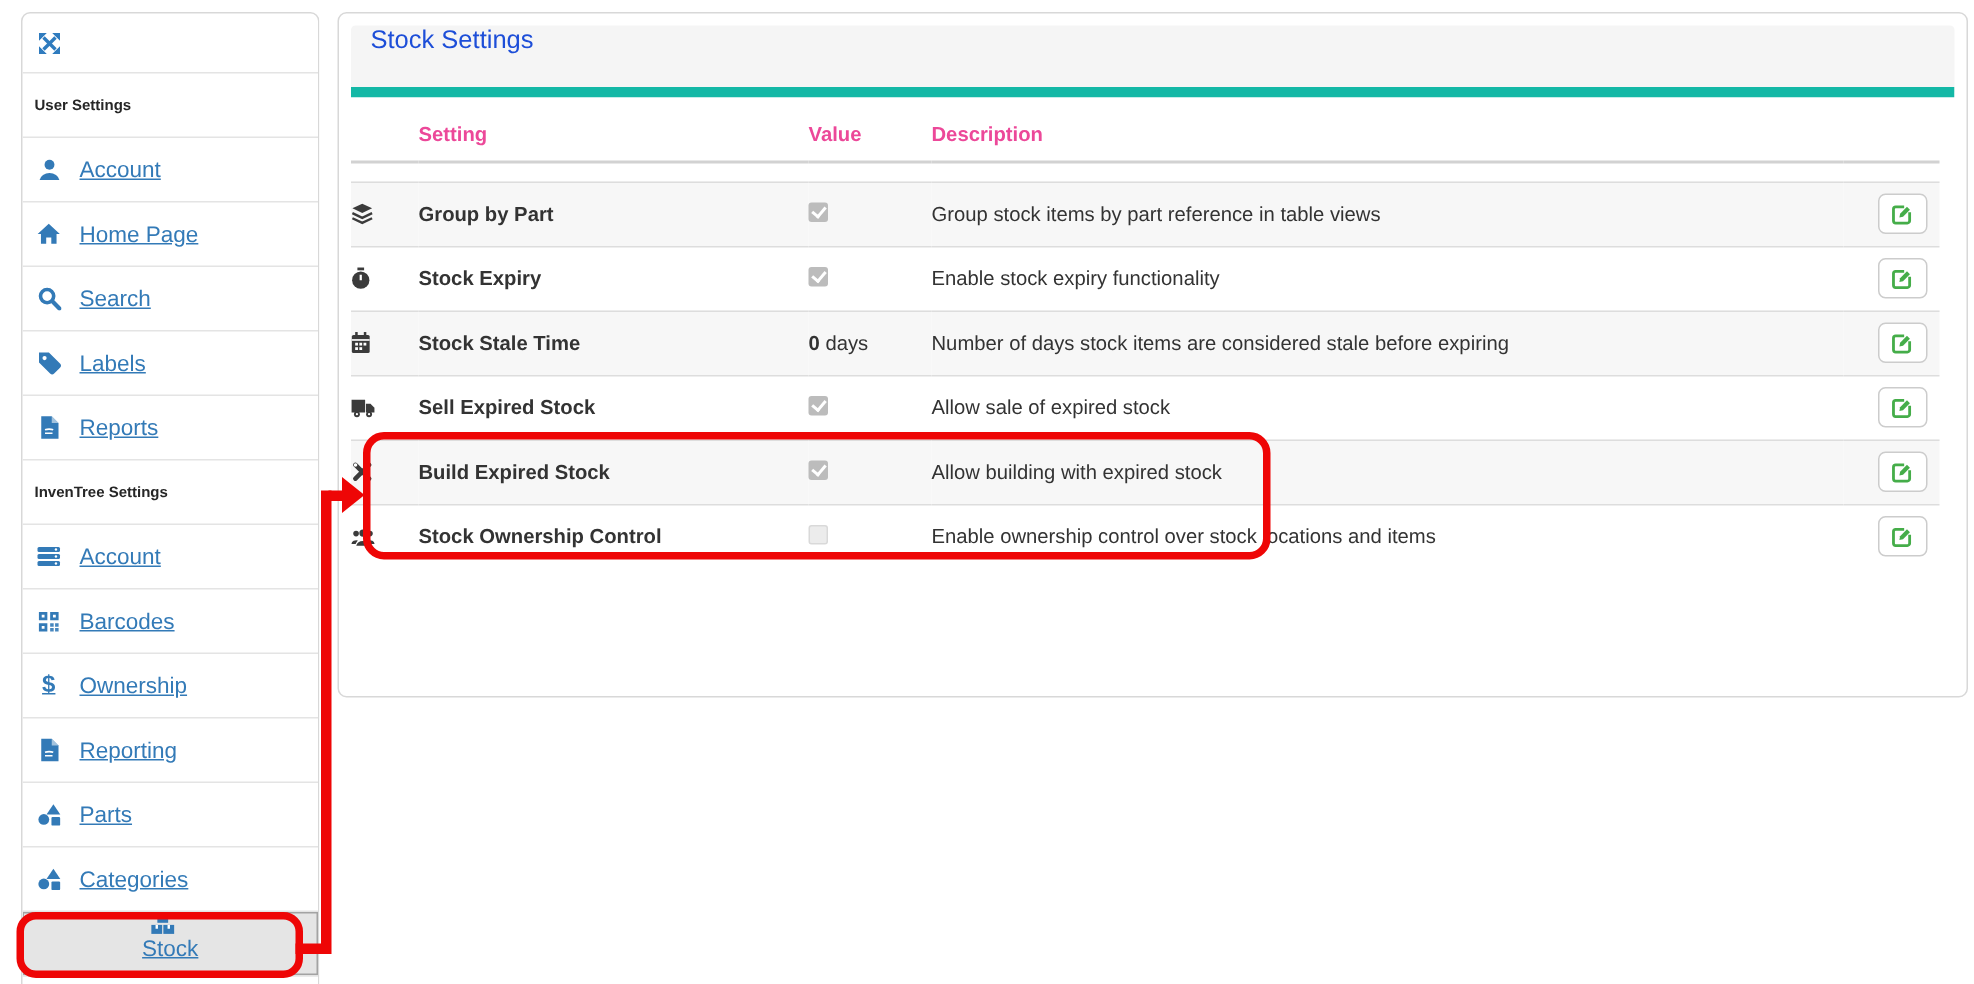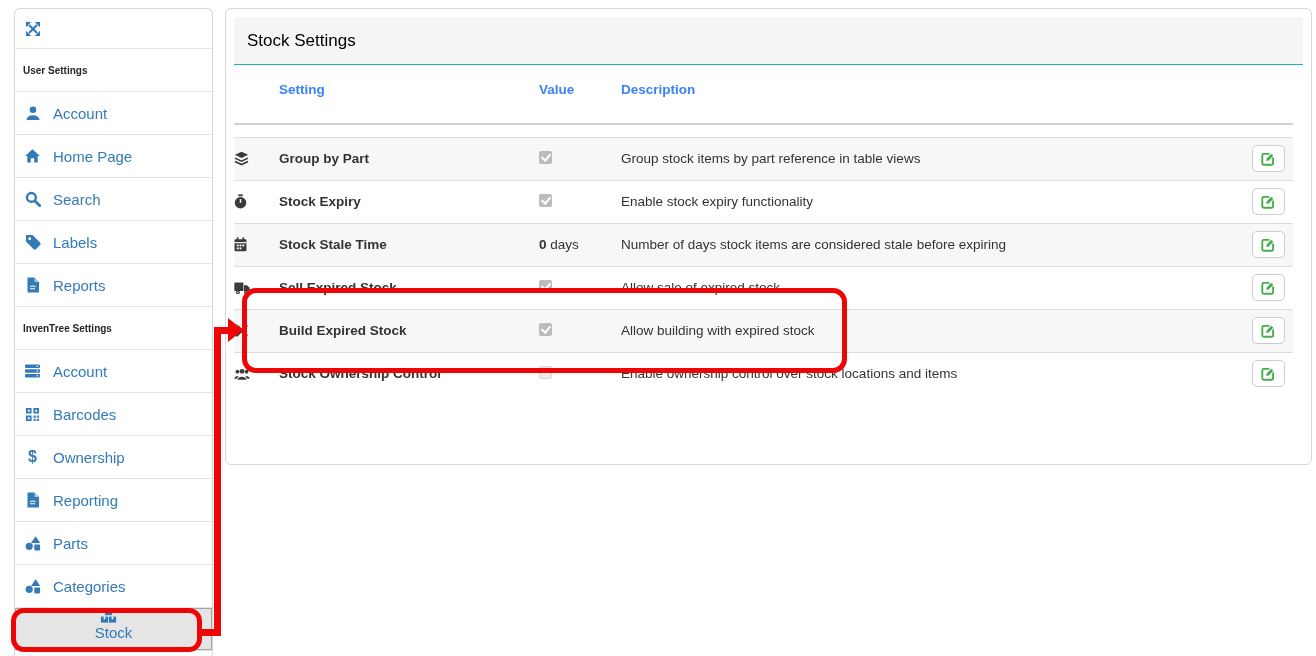--- a/index.html
+++ b/index.html
@@ -8,38 +8,38 @@
   body { position:relative; }
 
   
   .sidebar { position:absolute; left:14px; top:8px; width:199px; height:648px;
              background:#fff; border:1px solid #d8d8d8; border-bottom:none;
              border-radius:6px 6px 0 0; overflow:hidden; }
   .side-row { height:43px; border-bottom:1px solid #e4e4e4; display:flex;
               align-items:center; padding:0 8px; }
   .side-row.toggle { height:40px; }
   .side-row.group-header { font-weight:bold; color:#262626; font-size:10px; }
-  .side-row.link { color:#337ab7; font-size:15px; cursor:pointer; }
+  .side-row.link { color:#337ab7; font-size:15px; cursor:pointer;text-decoration:underline; }
   .icon-box { width:19px; display:flex; justify-content:center; align-items:center;
               margin-right:11px; color:#337ab7; flex:none; }
   .side-row .label { color:#337ab7; }
   .side-row.selected { background:#e5e5e5; box-shadow: inset 0 0 0 1px #a3a3a3; flex-direction: column; }
   .dollar-glyph { font-weight:bold; font-size:16px; line-height:16px; color:#337ab7; }
 
   
   .card { position:absolute; left:225px; top:8px; width:1087px; height:457px;
           background:#fff; border:1px solid #d8d8d8; border-radius:6px; padding:8px; }
-  .card-header { background:#f5f5f5; height:48px; border-bottom:1px solid #14b8a6;
-                 display:flex; align-items:center; padding-left:13px;
-                 font-size:17px; color:#000000; border-radius:3px 3px 0 0; }
+  .card-header { background:#f5f5f5; height:48px; border-bottom:7px solid #14b8a6;
+                 display:flex; align-items:flex-start; padding-left:13px;
+                 font-size:17px; color:#1d4ed8; border-radius:3px 3px 0 0; }
 
   table.settings { border-collapse:collapse; width:calc(100% - 10px); margin-top:10px;
                    font-size:13.5px; color:#333; table-layout:fixed; }
-  table.settings th { text-align:left; font-size:13.5px; color:#3b82f6;
-                      padding:7px 0 26px; border-bottom:2px solid #d2d2d2; }
+  table.settings th { text-align:left; font-size:13.5px; color:#ec4899;
+                      padding:7px 0 10px; border-bottom:2px solid #d2d2d2; }
   col.c-icon { width:45px; } col.c-name { width:260px; } col.c-val { width:82px; }
   col.c-edit { width:64px; }
   table.settings td { border-top:1px solid #ddd; height:43px; vertical-align:middle;
                       padding:4px 8px 4px 0; }
   tr.striped td { background:#f7f7f7; }
   tr.spacer td { height:13px; padding:0; background:#fff; }
   td.icon-cell { padding-left:17px; color:#3b3b3b; }
   td.name-cell { font-weight:bold; }
   .val-num { font-weight:bold; }
 

